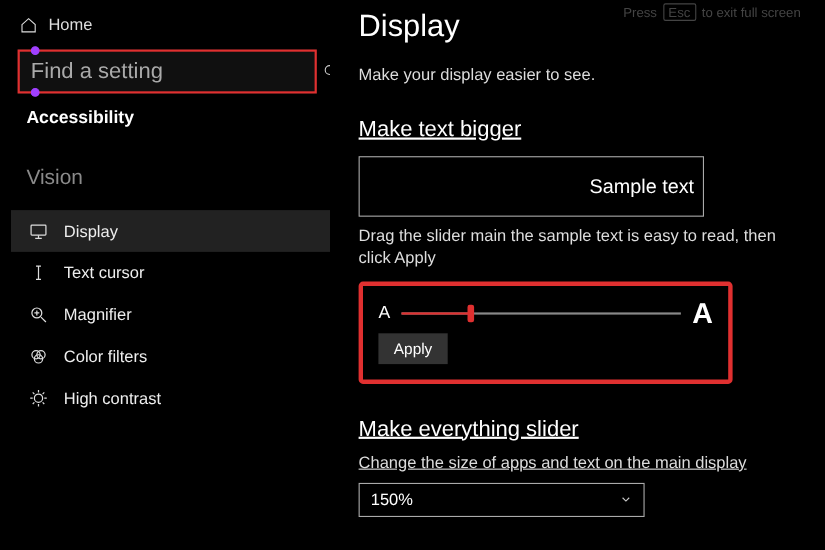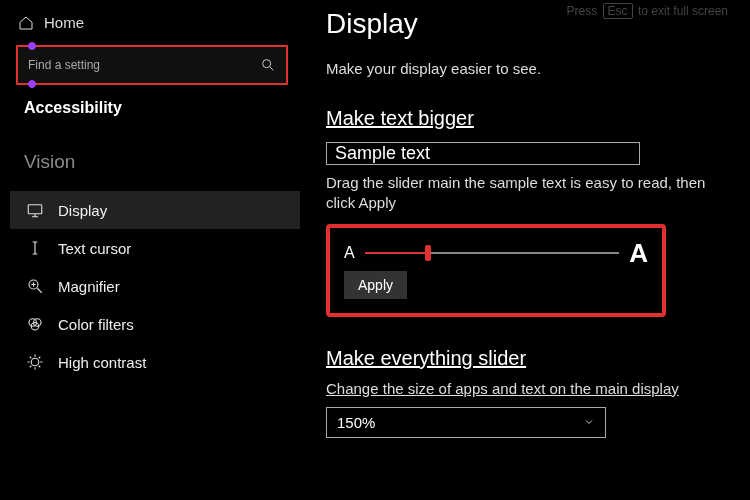--- a/index.html
+++ b/index.html
@@ -28,21 +28,21 @@
     margin: 10px 12px 14px 6px;
     border: 2px solid #e03030;
     background: #101010;
     display: flex; align-items: center;
     padding: 6px 10px;
     height: 40px;
     position: relative;
   }
   .search-wrap input {
     flex: 1; background: transparent; border: none; outline: none;
-    color: #bbb; font-size: 12px;
+    color: #bbb; font-size: 20px;
   }
   .search-wrap input::placeholder { color: #aaa; }
   .search-wrap .search-icon svg { width: 16px; height: 16px; stroke: #ccc; fill: none; stroke-width: 1.5; }
   .dot { position: absolute; width: 8px; height: 8px; border: 1px solid #a040ff; background: #a040ff; border-radius: 50%; }
   .dot.tl { top: -5px; left: 10px; }
   .dot.bl { bottom: -5px; left: 10px; }
   .side-title {
     padding: 0 0 0 14px; font-size: 16px; font-weight: 600; color: #fff;
   }
   .side-group {
@@ -73,22 +73,22 @@
     position: absolute; top: 4px; right: 22px;
     font-size: 12px; color: #444; padding-left: 47px;
   }
   .fullscreen-hint .kbd {
     border: 1px solid #444; padding: 0 4px; margin: 0 2px; border-radius: 2px;
   }
   h1.page-title { font-size: 28px; font-weight: 400; color: #fff; }
   .subtitle { margin-top: 20px; font-size: 15px; color: #ddd; }
   h2.section { margin-top: 30px; font-size: 20px; font-weight: 400; color: #fff; text-decoration: underline; }
   .sample-box {
-    margin-top: 12px; width: 314px; border: 1px solid #aaa; padding: 0 8px;
-    font-size: 18px; color: #fff;
+    margin-top: 12px; width: 314px; border: 1px solid #aaa; padding: 16px 8px;
+    font-size: 18px; color: #fff; text-align: right;
   }
   .instruction { margin-top: 8px; font-size: 15px; color: #ddd; width: 390px; line-height: 1.35; }
   .highlight-box {
     margin-top: 10px;
     border: 4px solid #e03030;
     border-radius: 4px;
     width: 340px;
     padding: 10px 14px 14px 14px;
   }
   .slider-row {
@@ -108,21 +108,21 @@
     transform: translateX(-50%);
   }
   .apply-btn {
     margin-top: 2px;
     background: #333; color: #ffffff;
     border: none; padding: 6px 14px; font-size: 14px;
   }
   .sub-instruction { margin-top: 10px; font-size: 15px; color: #ddd; width: 390px; text-decoration: underline; }
   .dropdown {
     margin-top: 10px;
-    border: 1px solid #aaa; width: 280px;
+    border: 1px solid #aaa; width: 260px;
     padding: 6px 10px; font-size: 15px; color: #fff;
     display: flex; justify-content: space-between; align-items: center;
   }
   .dropdown .chev svg { width: 12px; height: 12px; stroke: #ccc; fill: none; stroke-width: 2; }
 </style>
 </head>
 <body>
 
 <div class="sidebar">
   <div class="home-row">

